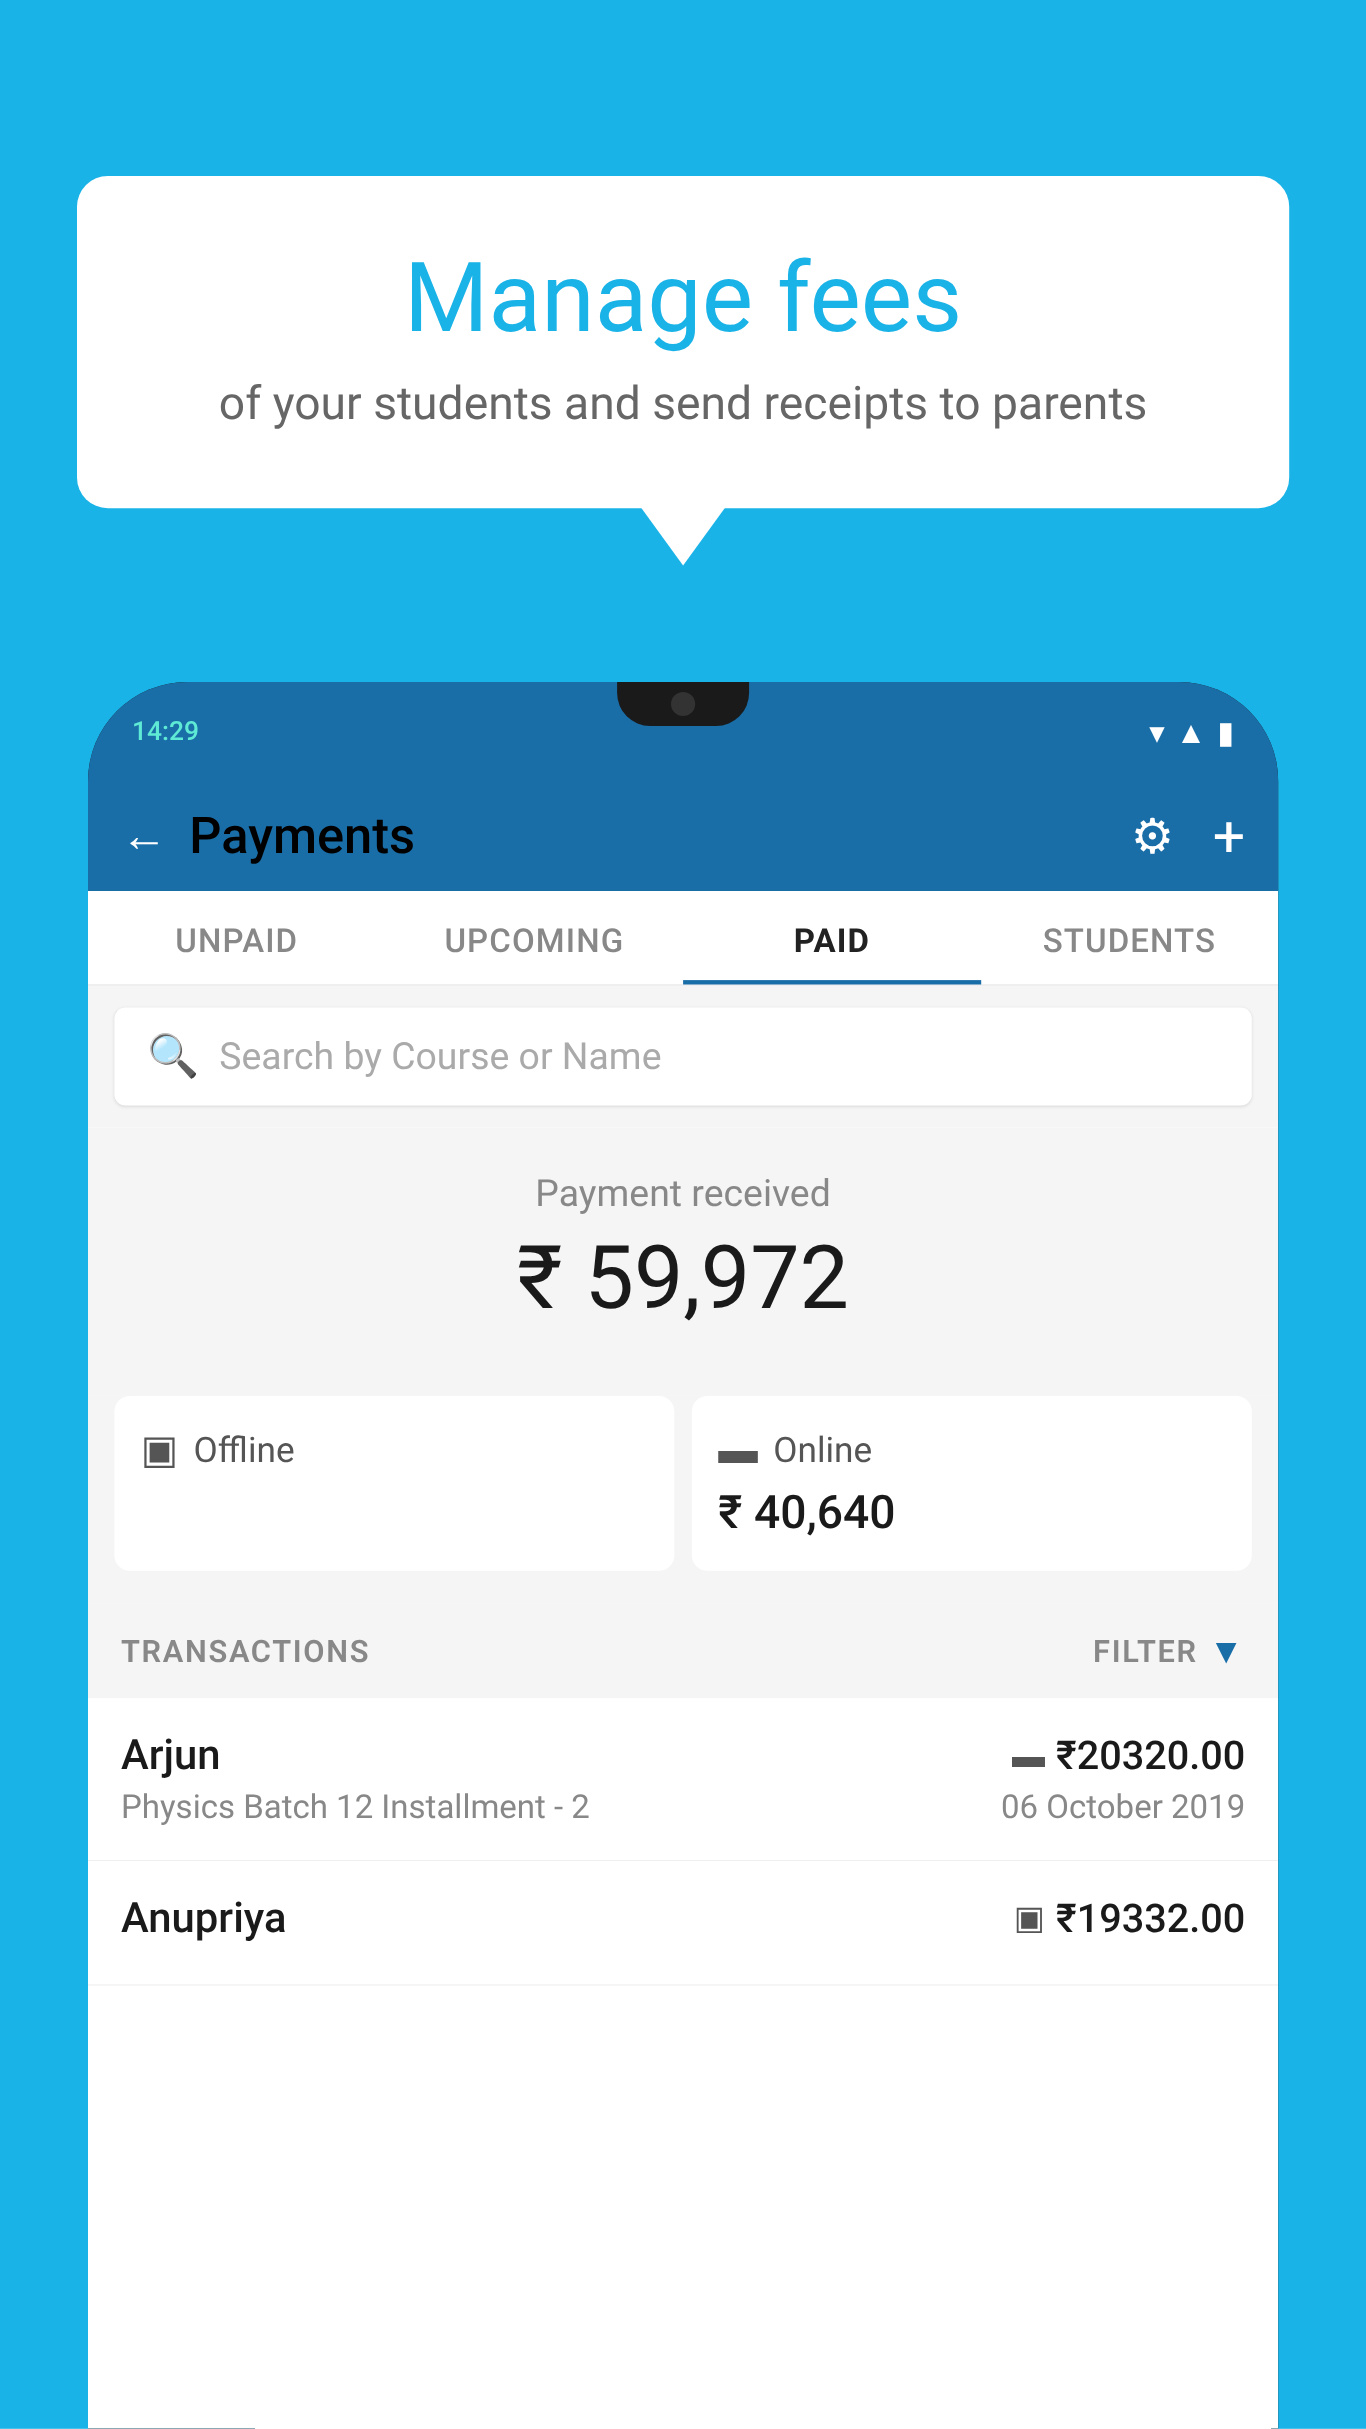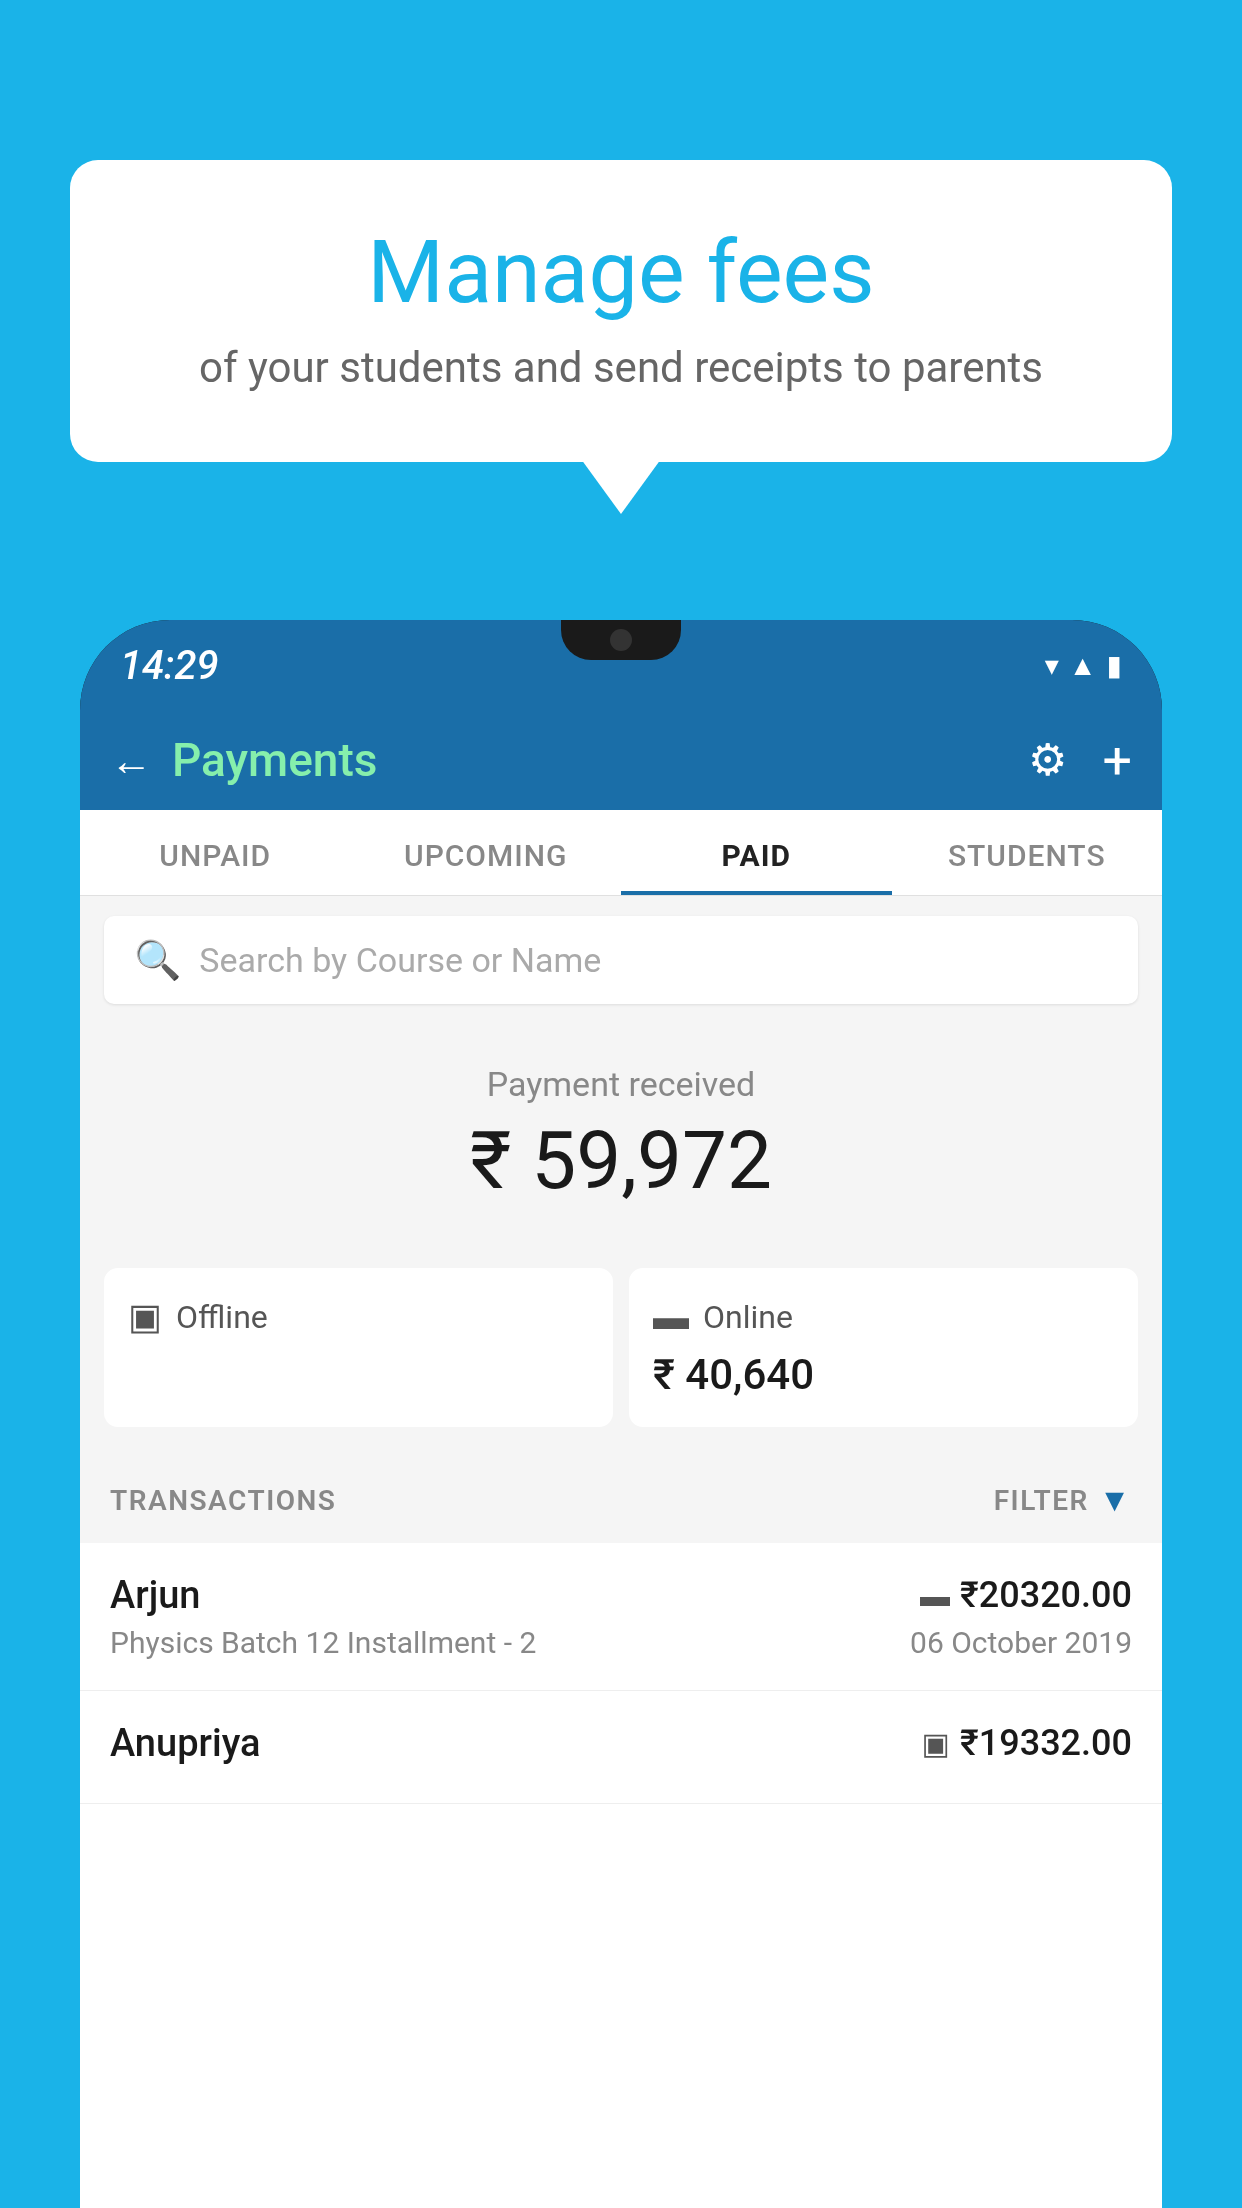--- a/index.html
+++ b/index.html
@@ -65,24 +65,23 @@
     .phone-top {
       background: #1a6ea8;
       height: 90px;
       display: flex;
       align-items: center;
       justify-content: space-between;
       padding: 0 40px;
       position: relative;
     }
     .status-time {
-      color: #ffffff;
-      font-size: 40px;
-      font-weight: 500;
-      font-style: italic;
+      color: #5eead4;
+      font-size: 24px;
+      font-weight: 500;
     }
     .notch {
       position: absolute;
       top: 0;
       left: 50%;
       transform: translateX(-50%);
       width: 120px;
       height: 40px;
       background: #1a1a1a;
       border-radius: 0 0 30px 30px;
@@ -116,21 +115,21 @@
       padding: 0 30px;
       gap: 20px;
     }
     .back-arrow {
       color: white;
       font-size: 42px;
       cursor: pointer;
     }
     .header-title {
       flex: 1;
-      color: #86efac;
+      color: #000000;
       font-size: 46px;
       font-weight: 500;
     }
     .header-gear {
       color: white;
       font-size: 44px;
       cursor: pointer;
     }
     .header-plus {
       color: white;

